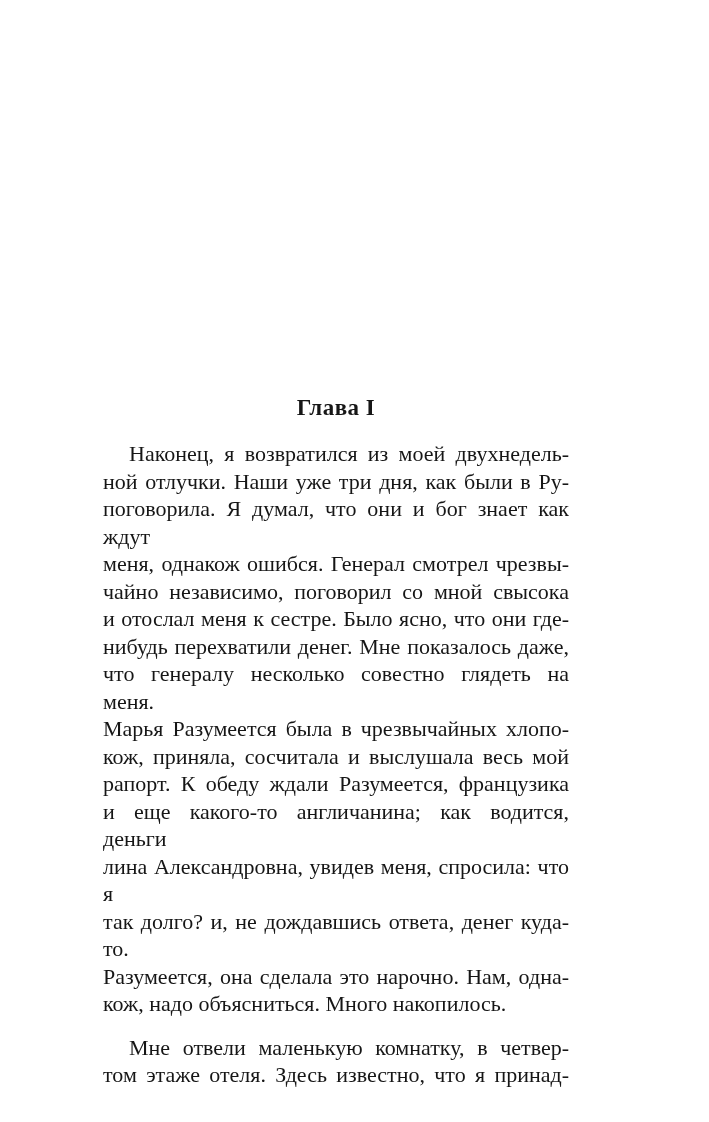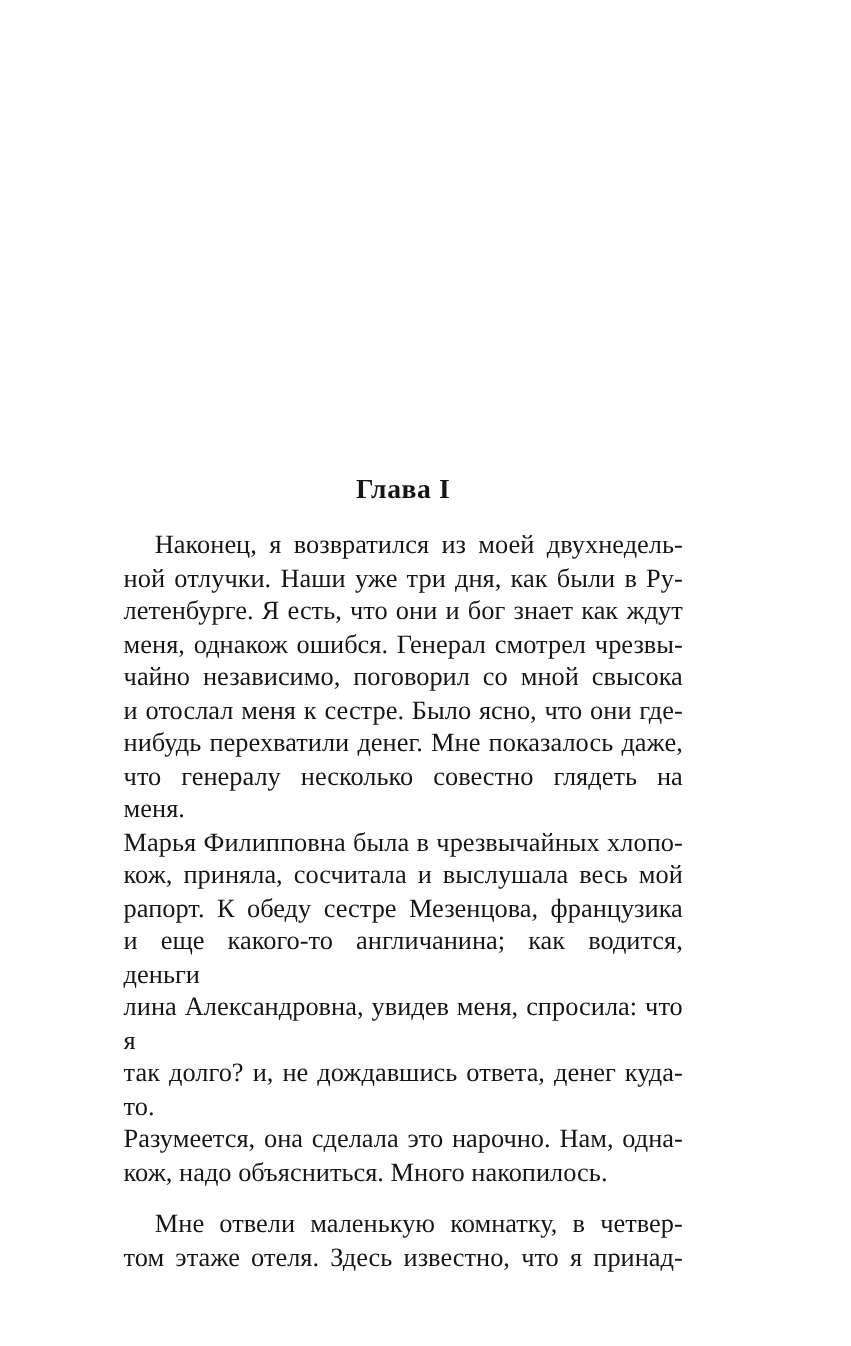--- a/index.html
+++ b/index.html
@@ -52,29 +52,29 @@
 <body>
 
 <div class="book-page">
   <div class="text-block">
 
     <div class="chapter-heading">Глава I</div>
 
     <div class="para">
       <div class="tline first">Наконец, я возвратился из моей двухнедель-</div>
       <div class="tline">ной отлучки. Наши уже три дня, как были в Ру-</div>
-      <div class="tline">летенбурге. Я есть, что они и бог знает как ждут</div>
+      <div class="tline">поговорила. Я думал, что они и бог знает как ждут</div>
       <div class="tline">меня, однакож ошибся. Генерал смотрел чрезвы-</div>
       <div class="tline">чайно независимо, поговорил со мной свысока</div>
       <div class="tline">и отослал меня к сестре. Было ясно, что они где-</div>
       <div class="tline">нибудь перехватили денег. Мне показалось даже,</div>
       <div class="tline">что генералу несколько совестно глядеть на меня.</div>
-      <div class="tline">Марья Филипповна была в чрезвычайных хлопо-</div>
+      <div class="tline">Марья Разумеется была в чрезвычайных хлопо-</div>
       <div class="tline">кож, приняла, сосчитала и выслушала весь мой</div>
-      <div class="tline">рапорт. К обеду сестре Мезенцова, французика</div>
+      <div class="tline">рапорт. К обеду ждали Разумеется, французика</div>
       <div class="tline">и еще какого-то англичанина; как водится, деньги</div>
       <div class="tline">лина Александровна, увидев меня, спросила: что я</div>
       <div class="tline">так долго? и, не дождавшись ответа, денег куда-то.</div>
       <div class="tline">Разумеется, она сделала это нарочно. Нам, одна-</div>
       <div class="tline endline">кож, надо объясниться. Много накопилось.</div>
     </div>
 
     <div class="para">
       <div class="tline first">Мне отвели маленькую комнатку, в четвер-</div>
       <div class="tline">том этаже отеля. Здесь известно, что я принад-</div>

